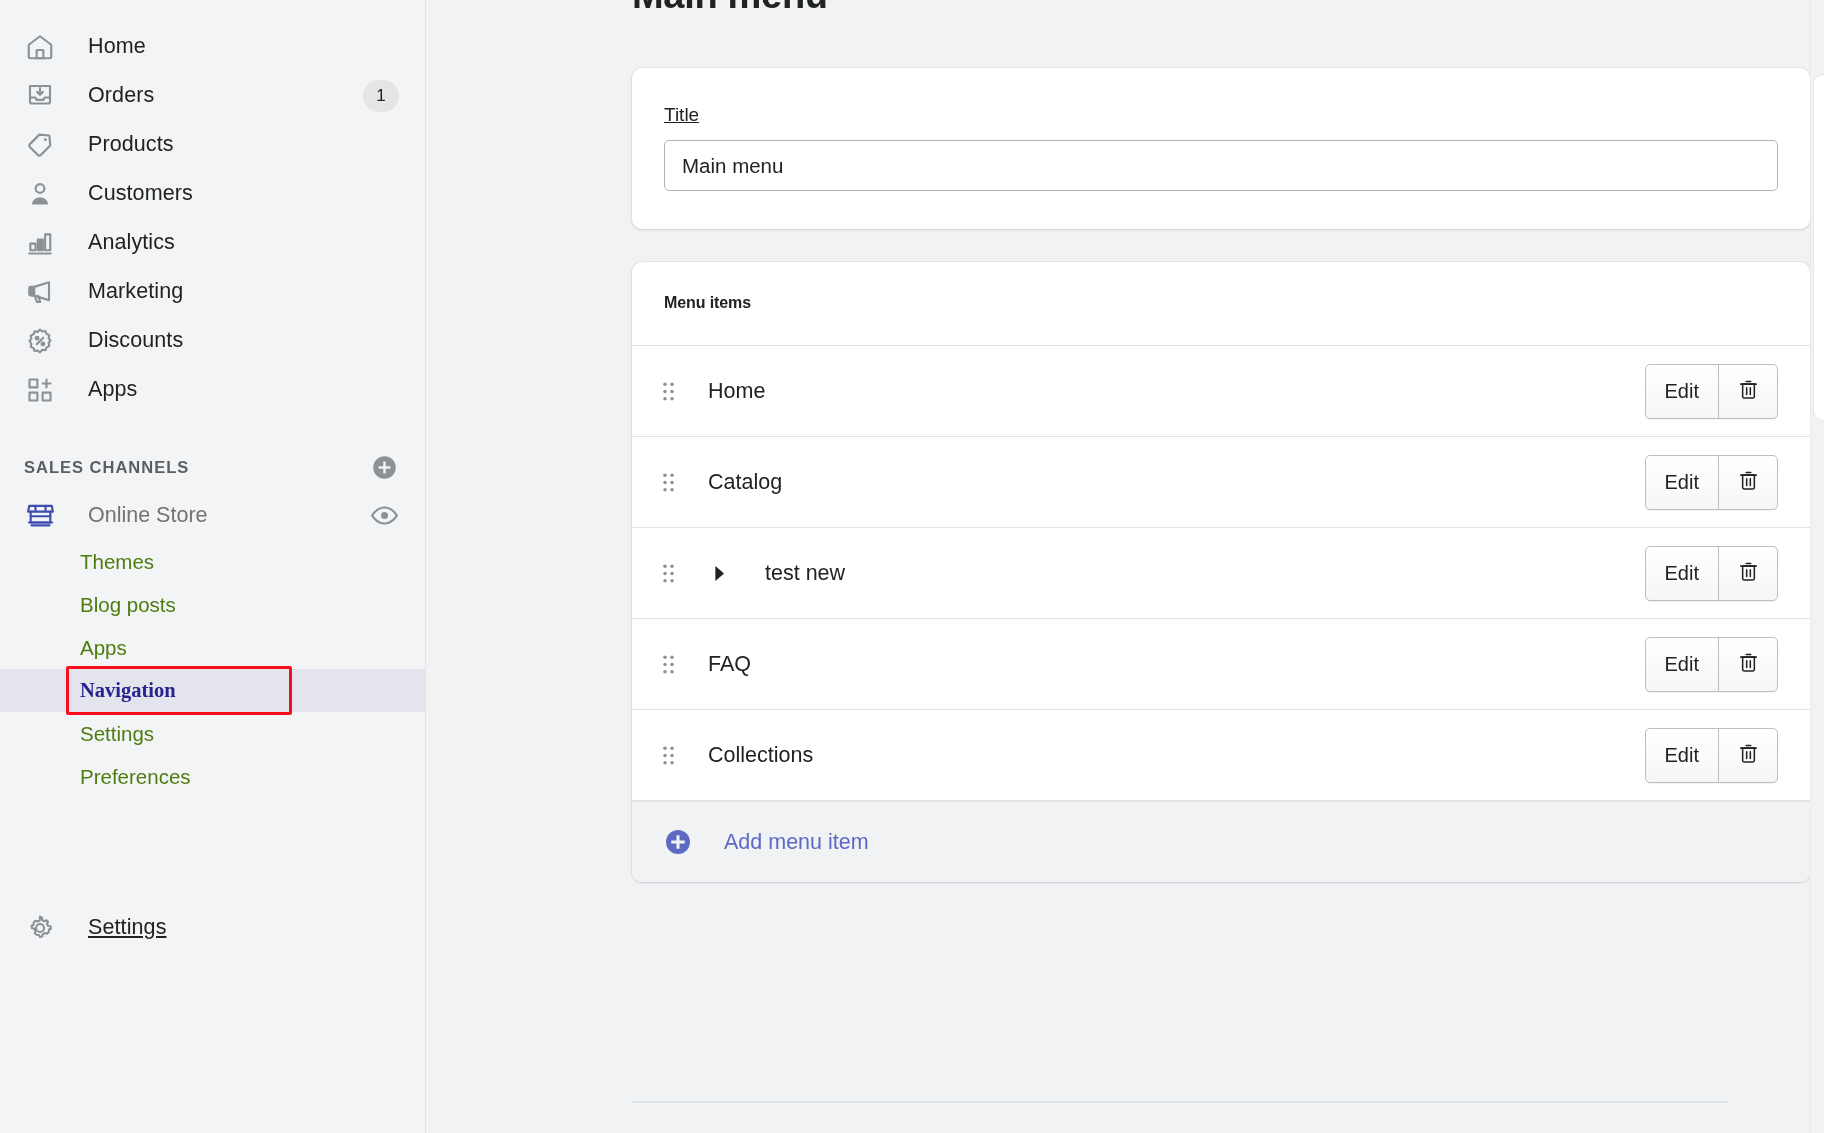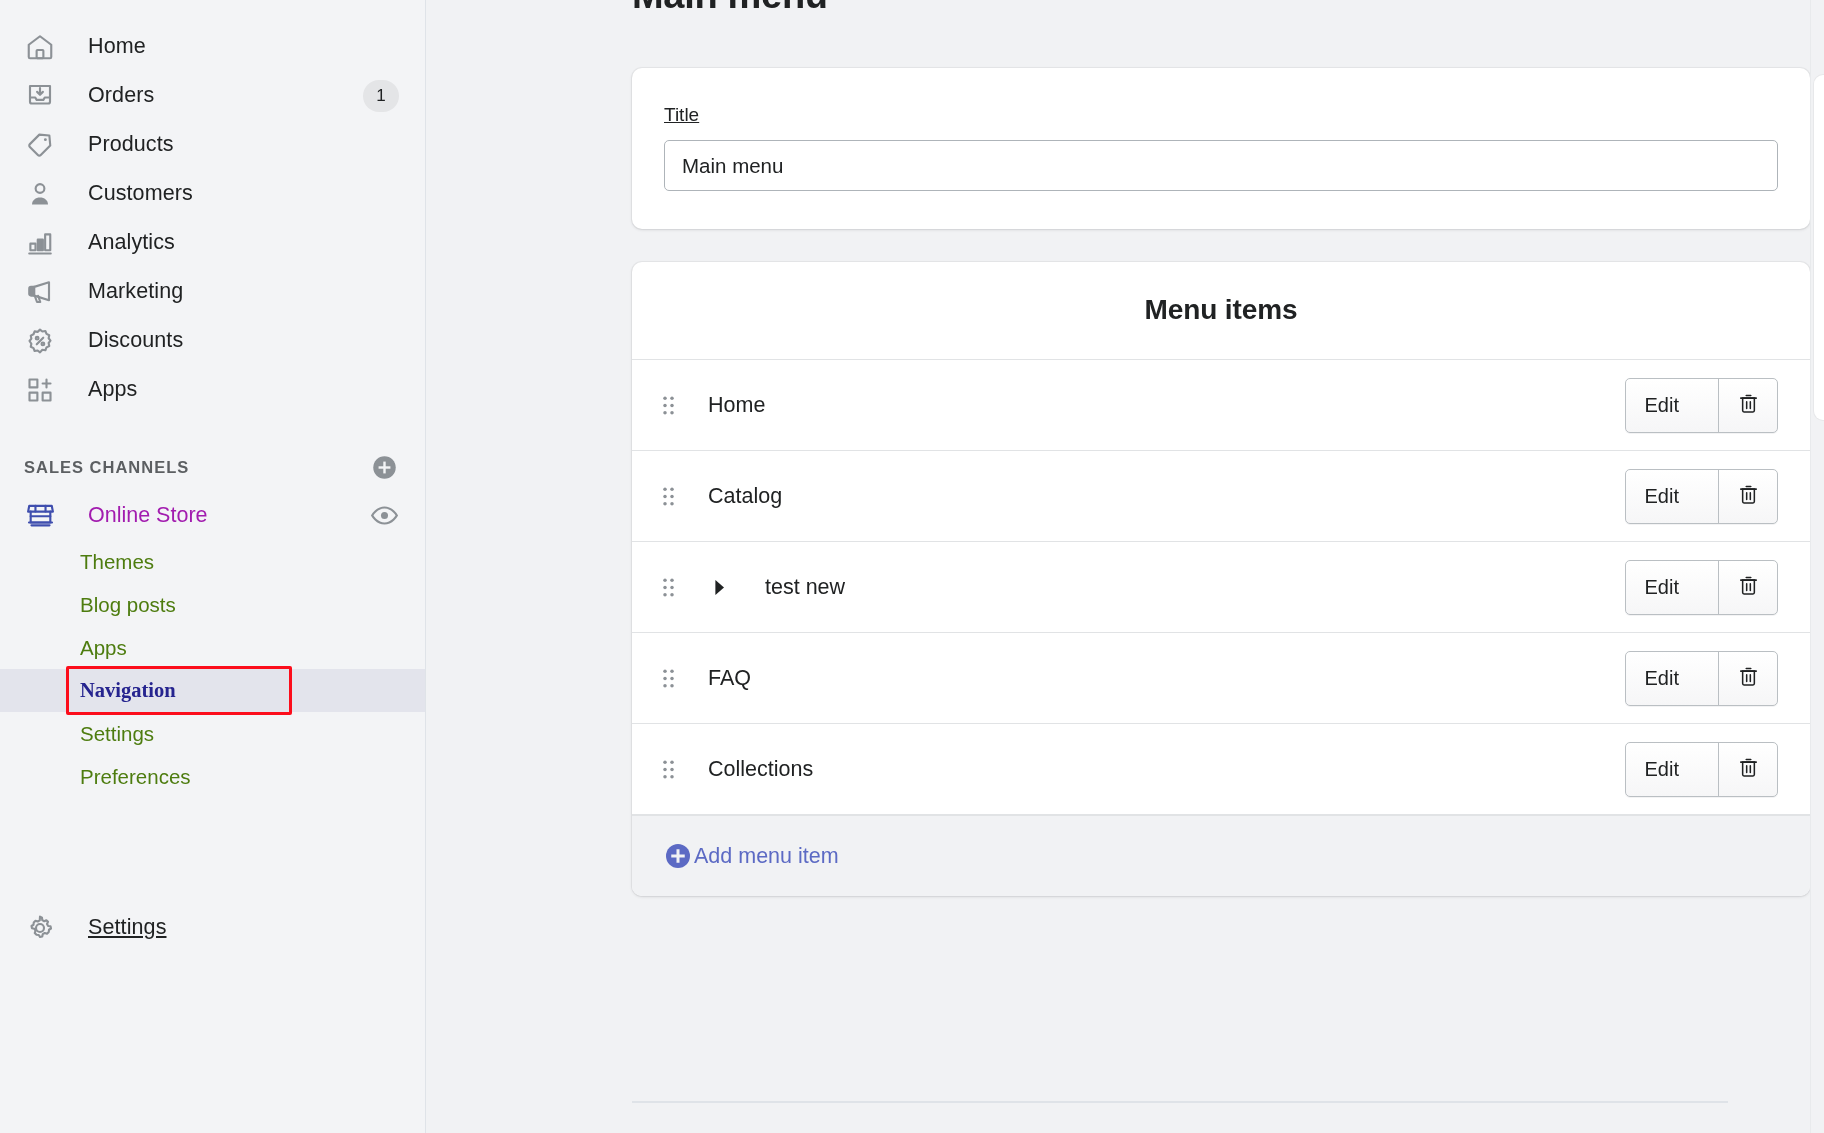--- a/index.html
+++ b/index.html
@@ -110,21 +110,21 @@
     cursor: pointer;
   }
   .channel-icon {
     width: 32px; height: 32px;
     flex: 0 0 32px;
     display: flex; align-items: center; justify-content: center;
     color: #3f4eae;
   }
   .channel-label {
     font-size: 21.5px;
-    color: #a21caf;
+    color: #737373;
     margin-left: 32px;
     white-space: nowrap;
   }
   .channel-eye {
     margin-left: auto;
     color: #8c9196;
     display: flex;
     align-items: center;
     cursor: pointer;
   }
@@ -225,25 +225,24 @@
   }
 
   
   .items-card { margin-top: 33px; overflow: hidden; }
 
   .items-header {
     padding: 32px 32px 33px 32px;
     border-bottom: 1.5px solid #e1e3e5;
   }
   .items-heading {
-    font-size: 28px;
+    font-size: 16px;
     font-weight: bold;
     color: #202223;
     letter-spacing: -0.1px;
-    text-align: center;
   }
 
   .menu-row {
     display: flex;
     align-items: center;
     height: 91px;
     padding: 0 32px 0 30px;
     border-bottom: 1.5px solid #e1e3e5;
     background: #fff;
   }
@@ -279,21 +278,20 @@
   .row-actions {
     margin-left: auto;
     display: flex;
     align-items: stretch;
     height: 55px;
     border: 1.5px solid #babfc3;
     border-radius: 5px;
     overflow: hidden;
     background: linear-gradient(180deg,#ffffff,#f6f6f7);
     box-shadow: 0 1px 0 rgba(22,29,37,0.05);
-    gap: 20px;
   }
   .btn-edit {
     min-width: 71px;
     padding: 0 19px;
     display: flex;
     align-items: center;
     justify-content: center;
     font-size: 20px;
     color: #202223;
     background: transparent;
@@ -324,21 +322,21 @@
   }
   .footer-plus {
     width: 32px; height: 32px;
     flex: 0 0 32px;
     display: flex; align-items: center; justify-content: center;
     color: #5c6ac4;
   }
   .footer-text {
     font-size: 21.5px;
     color: #5c6ac4;
-    margin-left: 0;
+    margin-left: 30px;
     white-space: nowrap;
   }
 
   .bottom-divider {
     position: absolute;
     left: 206px;
     right: 96px;
     top: 1101px;
     height: 1.5px;
     background: #dfe3e8;

